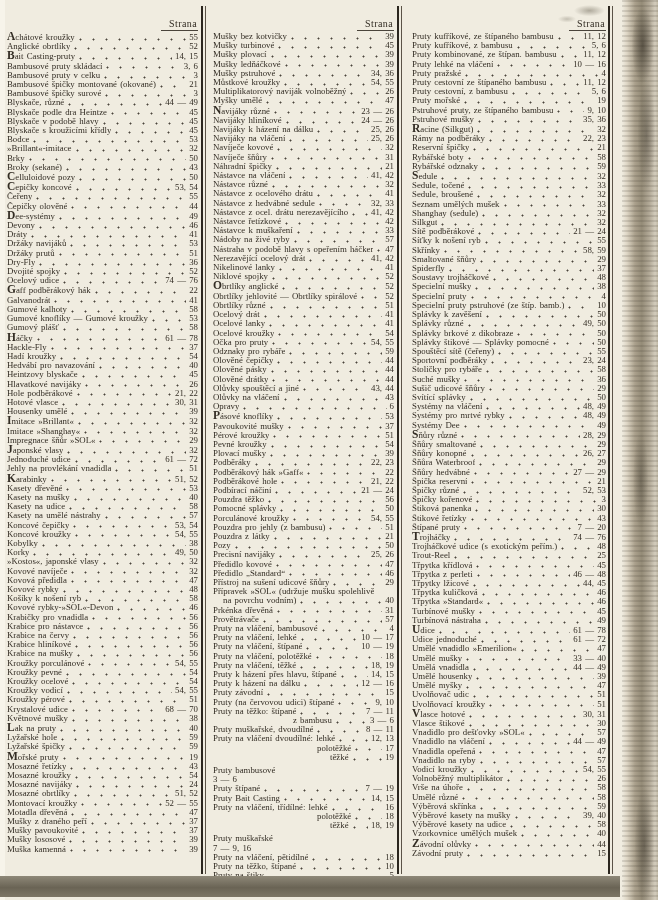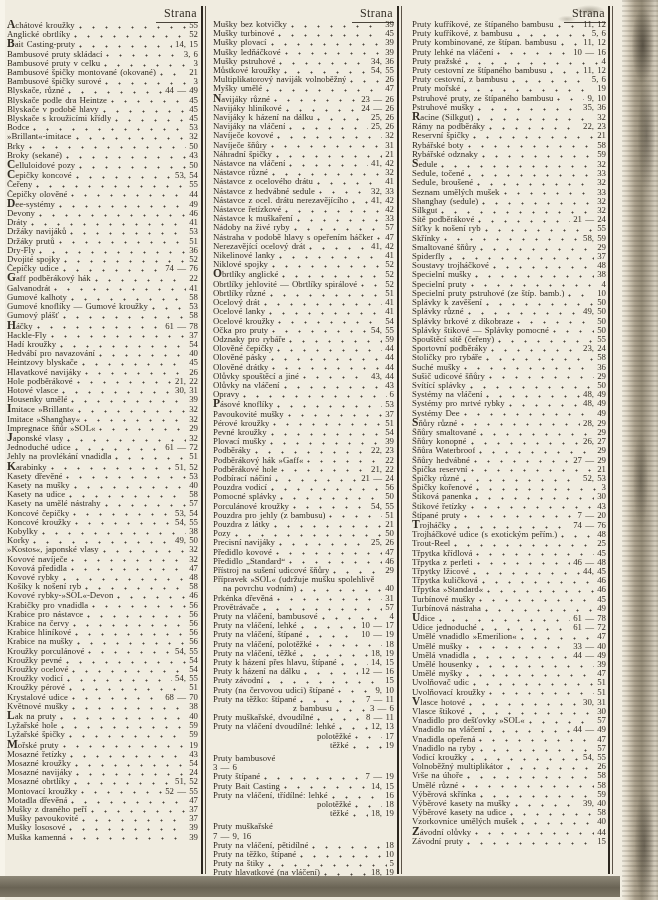--- a/index.html
+++ b/index.html
@@ -7,21 +7,21 @@
     width:658px; height:900px; overflow:hidden; position:relative;
     background: linear-gradient(to right, #f7f4ea 0 5px, #f0ece0 5px 96%, #ece7da 100%);
     font-family: "Liberation Serif", "DejaVu Serif", serif;
     color:#332d24;
   }
   .paper { position:absolute; inset:0; }
   .col { position:absolute; top:0; z-index:1; }
   #col1 { left:7px;   width:191px; }
   #col2 { left:213px; width:181px; }
   #col3 { left:412px; width:194px; }
-  .col-header { text-align:right; padding-top:6px; height:14px; font-size:12px; letter-spacing:0.4px; }
+  .col-header { text-align:right; padding-top:18px; height:14px; font-size:10px; letter-spacing:0.4px; }
   .col-header .hdr { display:inline-block; border-bottom:1px solid #4a443b; padding:0 1px 1px 8px; }
   .row { display:flex; align-items:baseline; line-height:9.2px; font-size:8.8px; white-space:nowrap; word-spacing:1px; }
   .lab { flex-shrink:1; overflow:hidden; }
   .cap { font-weight:bold; font-size:11.5px; }
   .lead {
     flex-grow:1; min-width:5px; align-self:stretch; margin:0 3px 0 4px;
     background-image: radial-gradient(circle at 1.5px 1.5px, #4a443b 0.8px, rgba(0,0,0,0) 1.2px);
     background-size: 13px 3px; background-repeat: repeat-x;
     background-position: 0 calc(100% - 1.5px);
   }
@@ -195,21 +195,21 @@
           <span class="lab">Dry-Fly</span>
           <span class="lead"></span>
           <span class="pg">36</span>
         </div>
         <div class="row">
           <span class="lab">Dvojité spojky</span>
           <span class="lead"></span>
           <span class="pg">52</span>
         </div>
         <div class="row">
-          <span class="lab">Čepičky udice</span>
+          <span class="lab">Ocelový udice</span>
           <span class="lead"></span>
           <span class="pg">74 — 76</span>
         </div>
         <div class="row grp">
           <span class="lab"><span class="cap">G</span>aff podběrákový hák</span>
           <span class="lead"></span>
           <span class="pg">22</span>
         </div>
         <div class="row">
           <span class="lab">Galvanodrát</span>
@@ -763,21 +763,21 @@
           <span class="lab">Podběrákové hole</span>
           <span class="lead"></span>
           <span class="pg">21, 22</span>
         </div>
         <div class="row">
           <span class="lab">Podbírací náčiní</span>
           <span class="lead"></span>
           <span class="pg">21 — 24</span>
         </div>
         <div class="row">
-          <span class="lab">Pouzdra vodicí</span>
+          <span class="lab">Pouzdra těžko</span>
           <span class="lead"></span>
           <span class="pg">56</span>
         </div>
         <div class="row">
           <span class="lab">Pomocné splávky</span>
           <span class="lead"></span>
           <span class="pg">50</span>
         </div>
         <div class="row">
           <span class="lab">Porculánové kroužky</span>

